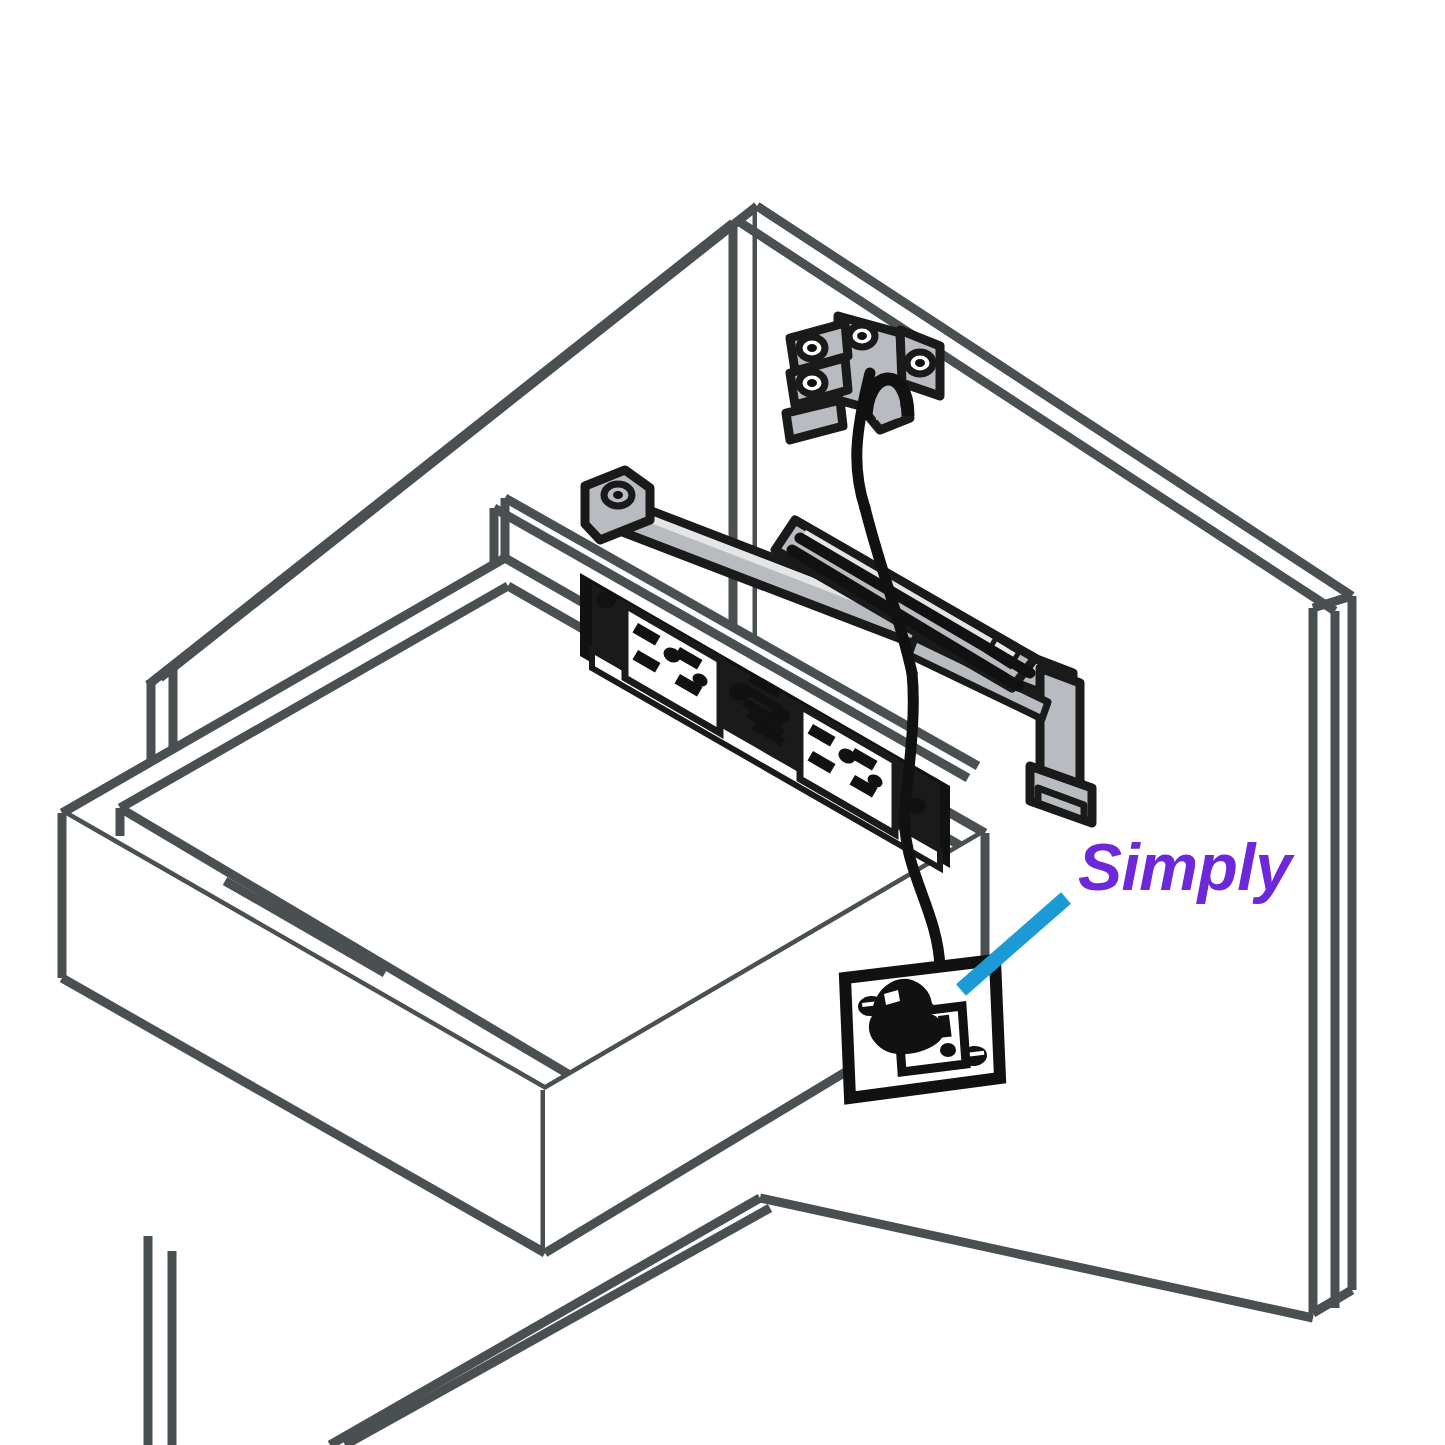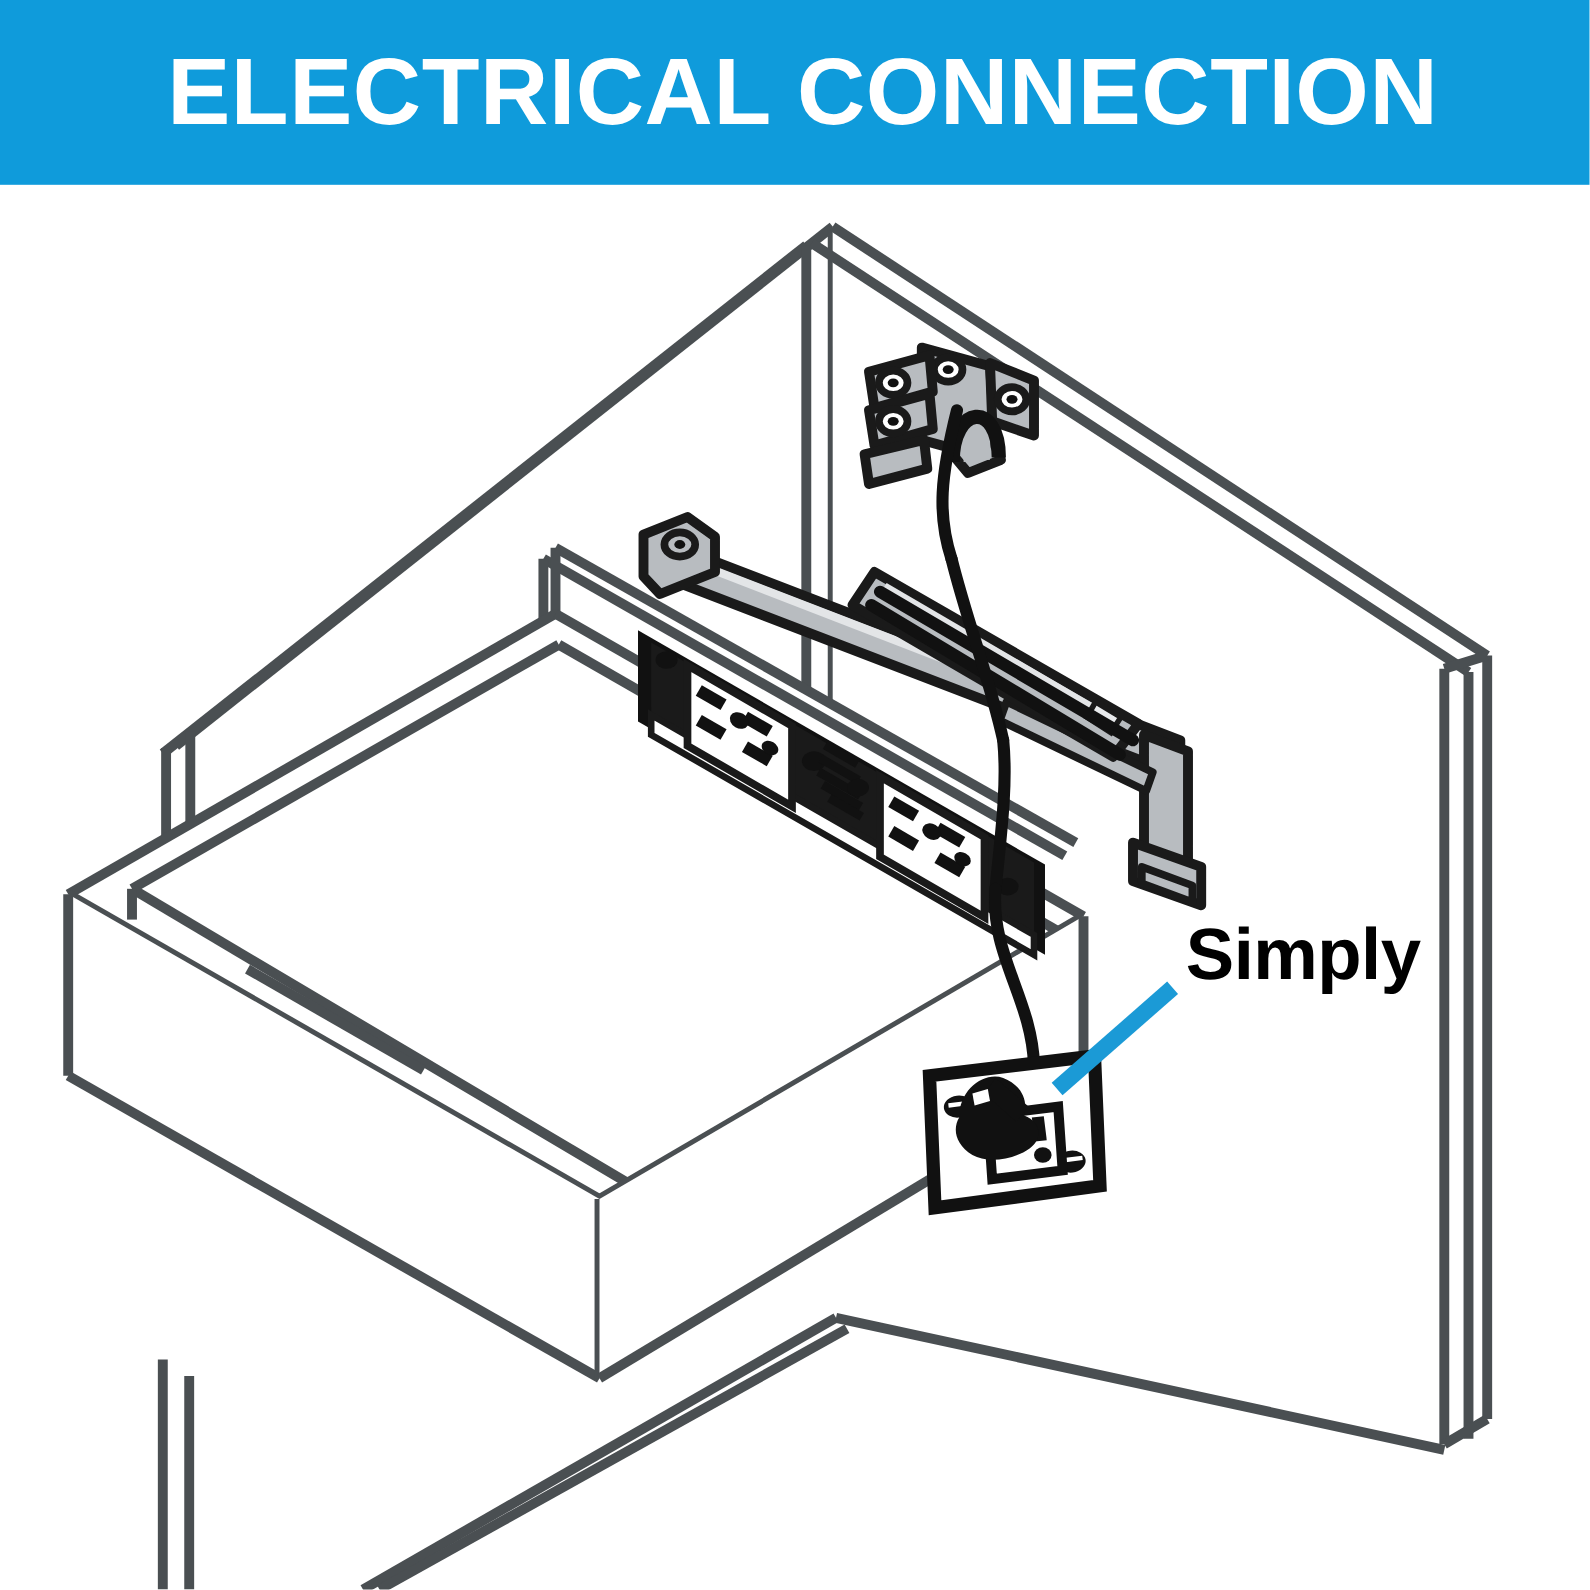--- a/index.html
+++ b/index.html
@@ -57,37 +57,35 @@
     width: 1445px;
     height: 1277px;
   }
 
   
   #callout-text {
     position: absolute;
     left: 1078px;
     top: 832px;
     width: 260px;
-    color: #000000;
+    color: #6d28d9;
     font-family: "Liberation Sans", sans-serif;
     font-weight: bold;
     font-size: 66px;
     line-height: 1.08;
     letter-spacing: -0.5px;
+    font-style: italic;
   }
   #callout-text .line { display: block; white-space: nowrap; }
 </style>
 </head>
 <body>
 
 <div id="page">
 
-  <div id="header-banner">
-    <div id="header-title">ELECTRICAL CONNECTION</div>
-  </div>
 
   <div id="illustration">
     <svg viewBox="0 0 1445 1277" xmlns="http://www.w3.org/2000/svg">
 
       <defs>
         <style>
           .ln   { fill:none; stroke:#4a4f52; stroke-width:9; stroke-linejoin:miter; stroke-linecap:butt; }
           .ln2  { fill:none; stroke:#4a4f52; stroke-width:8; }
           .wht  { fill:#ffffff; }
           .mfill{ fill:#b8bcc0; stroke:#1a1a1a; stroke-width:9; stroke-linejoin:round; }

